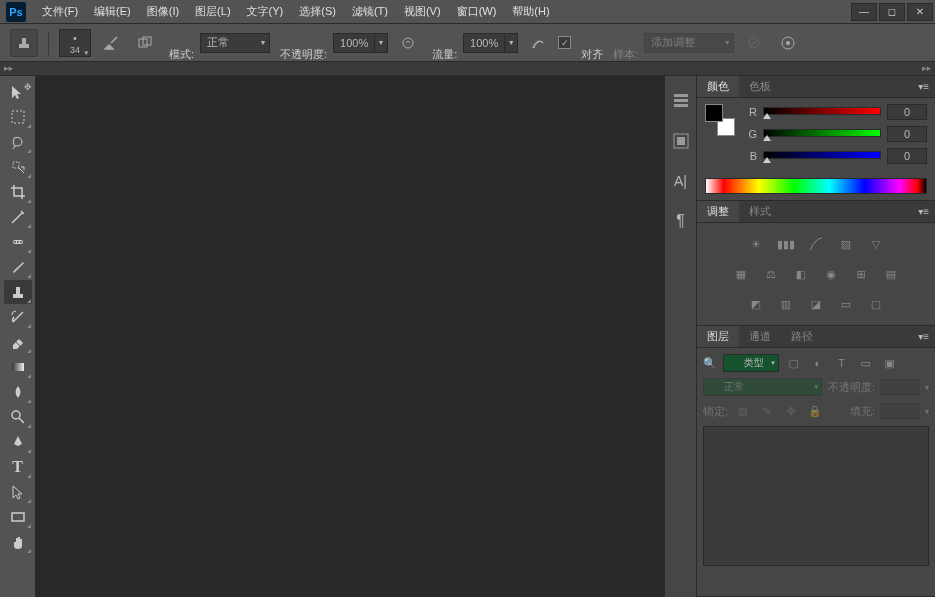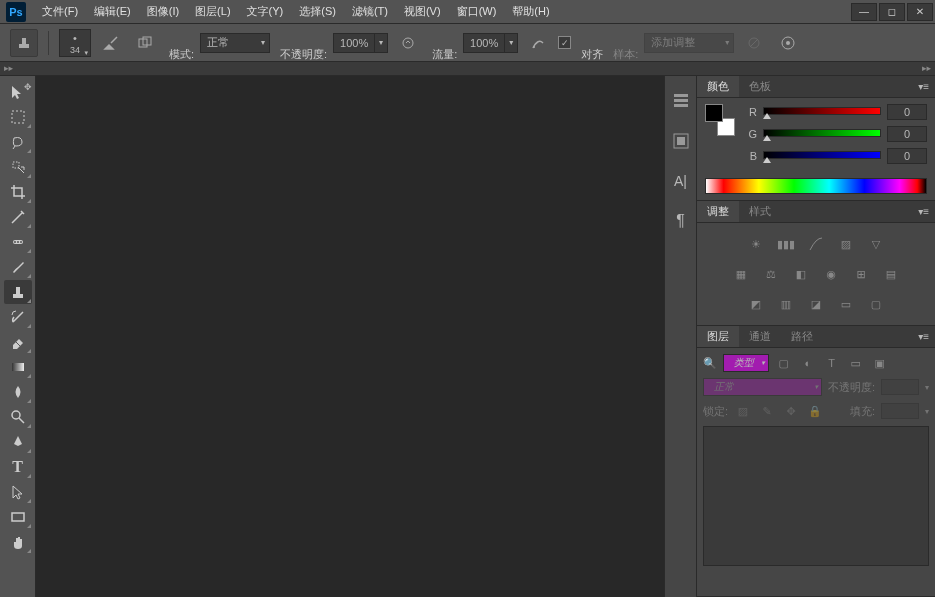--- a/index.html
+++ b/index.html
@@ -64,21 +64,21 @@
 .spectrum { height: 16px; margin-top: 8px; background: linear-gradient(to right, #fff 0%, #ff0000 8%, #ffff00 24%, #00ff00 40%, #00ffff 56%, #0000ff 72%, #ff00ff 88%, #ff0000 96%, #000 100%); border: 1px solid #2a2a2a; cursor: crosshair; }
 
 .adjust-grid { display: flex; flex-wrap: wrap; gap: 8px; justify-content: center; padding: 6px 0; }
 .adjust-icon { width: 22px; height: 18px; display: flex; align-items: center; justify-content: center; color: #888; cursor: pointer; }
 
 .layers-body { padding: 6px; }
 .layers-row { display: flex; align-items: center; gap: 6px; margin-bottom: 6px; }
 .layers-row .icon-btn { width: 18px; height: 18px; display: flex; align-items: center; justify-content: center; color: #888; cursor: pointer; }
 .layers-list { height: 140px; background: #3a3a3a; border: 1px solid #2a2a2a; }
 .search-icon { font-size: 11px; }
-.small-drop { height: 18px; background: #a21caf; border: 1px solid #2a2a2a; padding: 0 14px 0 10px; display: flex; align-items: center; position: relative; cursor: pointer; font-size: 10px; font-style: italic; }
+.small-drop { height: 18px; background: #14532d; border: 1px solid #2a2a2a; padding: 0 14px 0 20px; display: flex; align-items: center; position: relative; cursor: pointer; font-size: 10px; }
 .small-drop::after { content: "▾"; position: absolute; right: 3px; font-size: 7px; }
 .tiny-input { width: 38px; height: 16px; background: #3a3a3a; border: 1px solid #2a2a2a; }
 </style>
 </head>
 <body>
 
 <div class="menubar">
   <div class="logo">Ps</div>
   <div class="menu-item">文件(F)</div>
   <div class="menu-item">编辑(E)</div>

